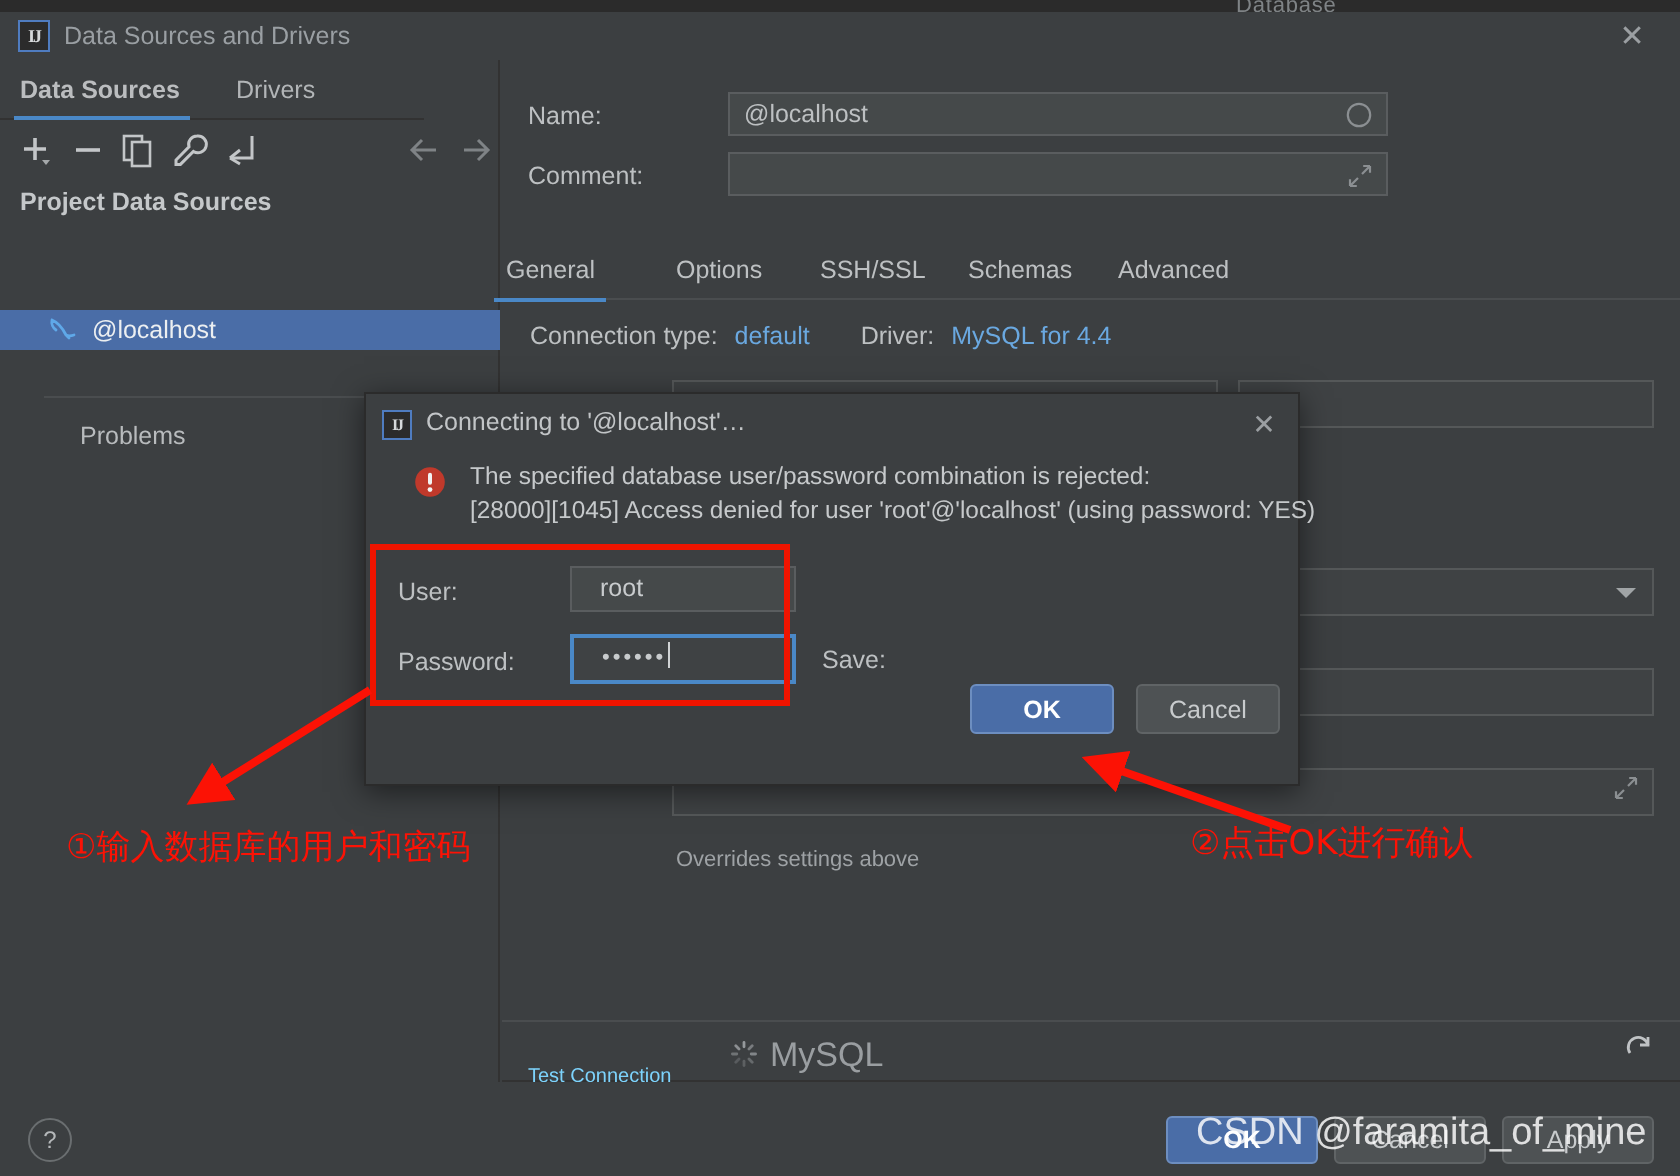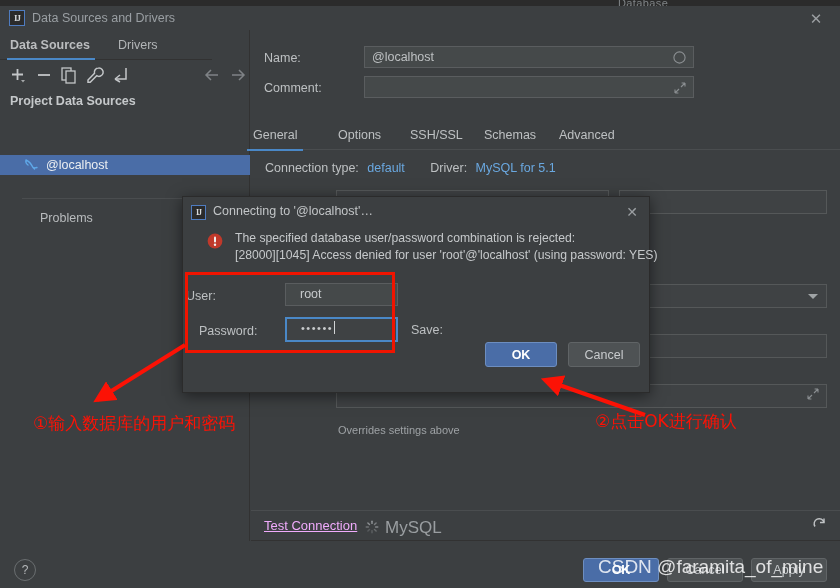--- a/index.html
+++ b/index.html
@@ -113,22 +113,22 @@
   .overrides {
     position: absolute; left: 338px; top: 394px;
     color: #9ea2a5; font-size: 11px;
   }
 
   .bottom-bar {
     position: absolute; left: 251px; top: 504px; width: 589px; height: 31px;
     border-top: 1px solid #4a4d4f; border-bottom: 1px solid #323232;
   }
   .test-conn {
-    position: absolute; left: 13px; top: 7px;
-    color: #f0abfc; font-size: 13px; text-decoration: underline; cursor: pointer;
+    position: absolute; left: 13px; top: 22px;
+    color: #7dd3fc; font-size: 10px; text-decoration: underline; cursor: pointer;
   }
   .spinner { position: absolute; left: 114px; top: 9px; width: 14px; height: 14px; }
   .mysql-lbl { position: absolute; left: 134px; top: 7px; color: #9a9ea1; font-size: 17px; }
   .reload { position: absolute; left: 560px; top: 5px; color: #c0c3c5; font-size: 16px; cursor: pointer; }
 
   
   .footer { position: absolute; left: 0; top: 535px; width: 840px; height: 47px; background: #3c3f41; }
   .help-btn {
     position: absolute; left: 14px; top: 18px; width: 22px; height: 22px;
     border-radius: 50%; border: 1px solid #6a6e70; color: #b5b8ba;
@@ -314,21 +314,21 @@
         <div class="rtab" style="left:87px">Options</div>
         <div class="rtab" style="left:159px">SSH/SSL</div>
         <div class="rtab" style="left:233px">Schemas</div>
         <div class="rtab" style="left:308px">Advanced</div>
       </div>
 
       <div class="conn-line">
         <span>Connection type:</span>
         <span class="lnk" style="margin-left:5px">default</span>
         <span style="margin-left:22px">Driver:</span>
-        <span class="lnk" style="margin-left:5px">MySQL for 5.1</span>
+        <span class="lnk" style="margin-left:5px">MySQL for 4.4</span>
       </div>
 
       <div class="bg-field" style="left:85px; top:160px; width:273px; height:24px;"></div>
       <div class="bg-field" style="left:368px; top:160px; width:208px; height:24px;"></div>
       <div class="bg-field" style="left:85px; top:254px; width:491px; height:24px;">
         <span class="caret"></span>
       </div>
       <div class="bg-field" style="left:85px; top:304px; width:491px; height:24px;"></div>
       <div class="bg-field" style="left:85px; top:354px; width:491px; height:24px;">
         <span class="exp">
@@ -384,21 +384,21 @@
     <div class="err-icon">
       <svg width="16" height="16" viewBox="0 0 16 16">
         <circle cx="8" cy="8" r="7.4" fill="#c0392b"></circle>
         <rect x="7" y="3.4" width="2" height="6" rx="1" fill="#f2f2f2"></rect>
         <circle cx="8" cy="11.8" r="1.2" fill="#f2f2f2"></circle>
       </svg>
     </div>
     <div class="err-l1">The specified database user/password combination is rejected:</div>
     <div class="err-l2">[28000][1045] Access denied for user 'root'@'localhost' (using password: YES)</div>
 
-    <div class="m-label" style="left:3px; top:92px;">User:</div>
+    <div class="m-label" style="left:16px; top:92px;">User:</div>
     <div class="m-input" style="left:85px; top:86px; width:113px; height:23px;">
       <span>root</span>
     </div>
 
     <div class="m-label" style="left:16px; top:127px;">Password:</div>
     <div class="m-input focused" style="left:85px; top:120px; width:113px; height:25px;">
       <span class="pw-dots">••••••</span><span class="pw-caret"></span>
     </div>
 
     <div class="m-label" style="left:228px; top:126px;">Save:</div>

